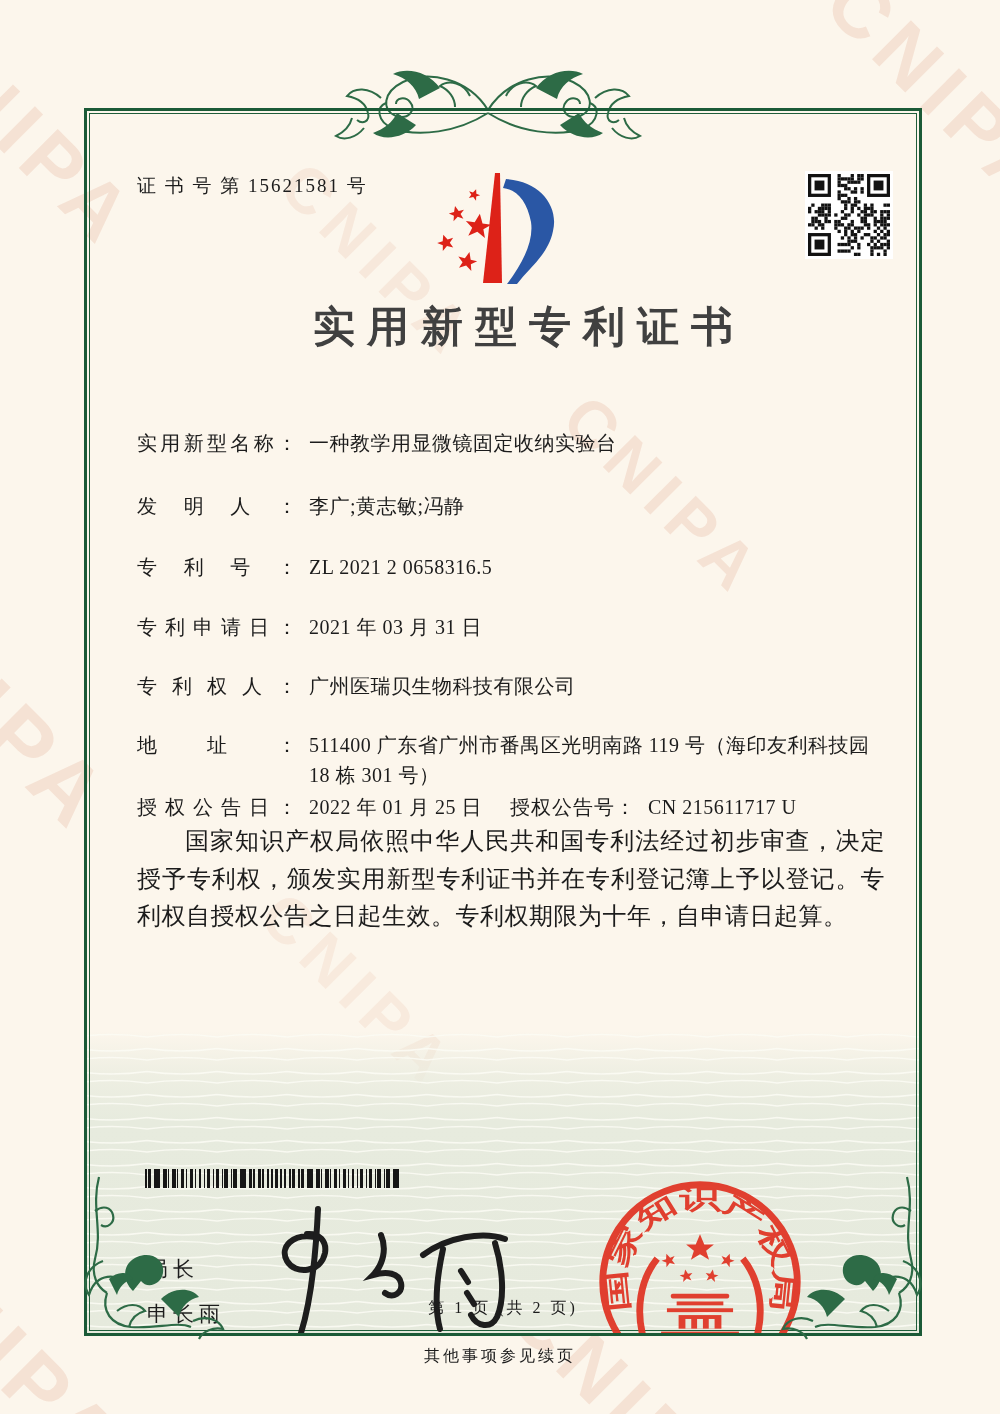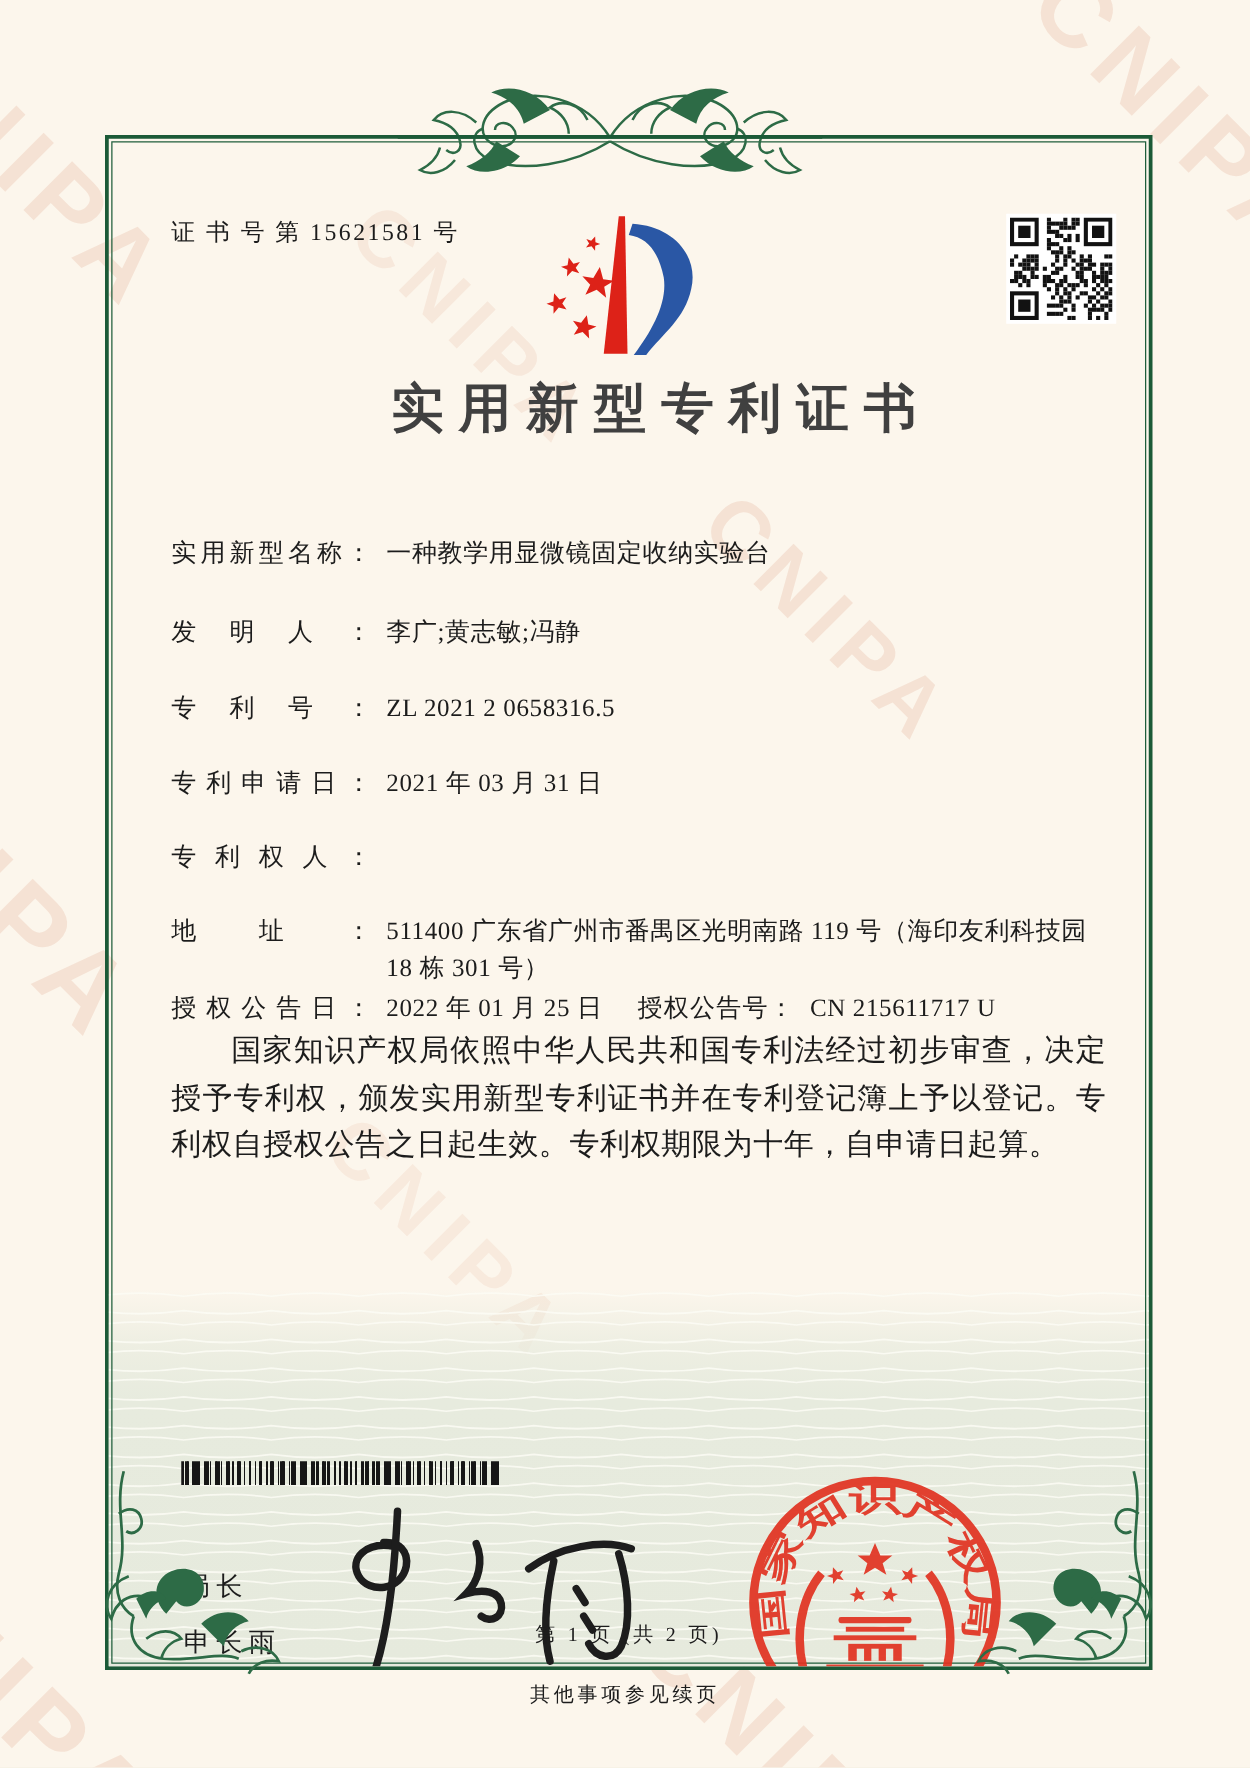--- a/index.html
+++ b/index.html
@@ -372,20 +372,21 @@
     <div class="frow" style="top:441px">
       <span class="flabel">专利号：</span>
       <span class="fvalue">ZL 2021 2 0658316.5</span>
     </div>
     <div class="frow" style="top:501px">
       <span class="flabel">专利申请日：</span>
       <span class="fvalue">2021 年 03 月 31 日</span>
     </div>
     <div class="frow" style="top:560px">
       <span class="flabel">专利权人：</span>
+      <span class="fvalue">广州医瑞贝生物科技有限公司</span>
     </div>
     <div class="frow addr" style="top:619px">
       <span class="flabel">地址：</span>
       <span class="fvalue">511400 广东省广州市番禺区光明南路 119 号（海印友利科技园 18 栋 301 号）</span>
     </div>
     <div class="frow" style="top:681px">
       <span class="flabel">授权公告日：</span>
       <span class="fvalue">2022 年 01 月 25 日</span>
       <span class="glabel2">授权公告号：</span>
       <span class="fvalue">CN 215611717 U</span>

